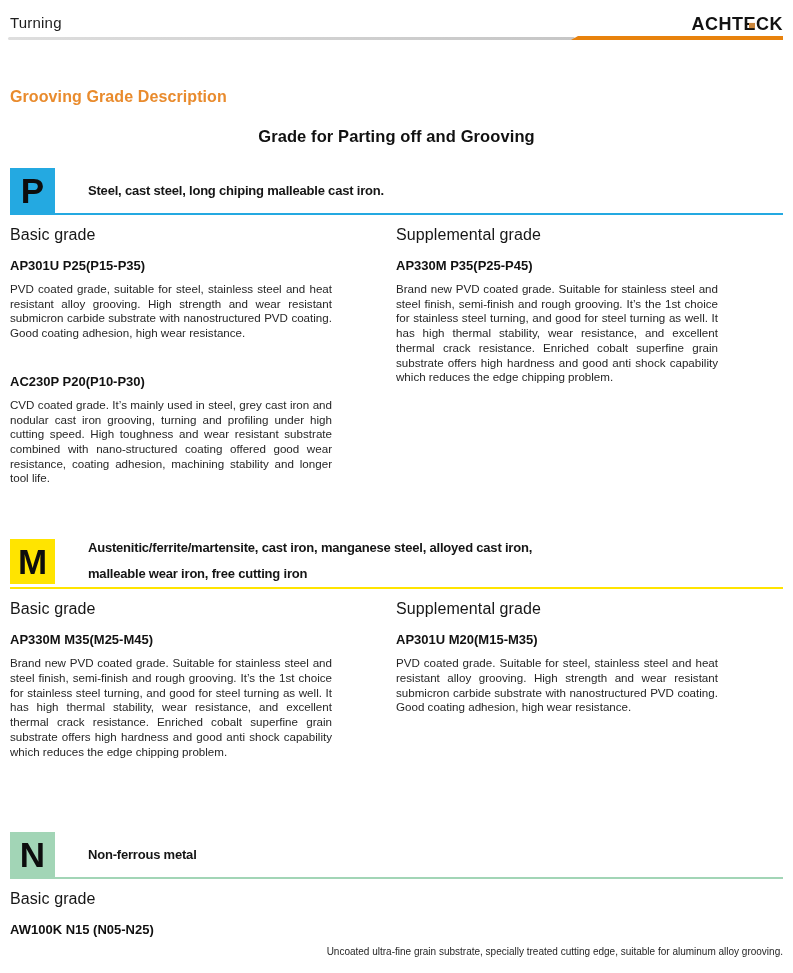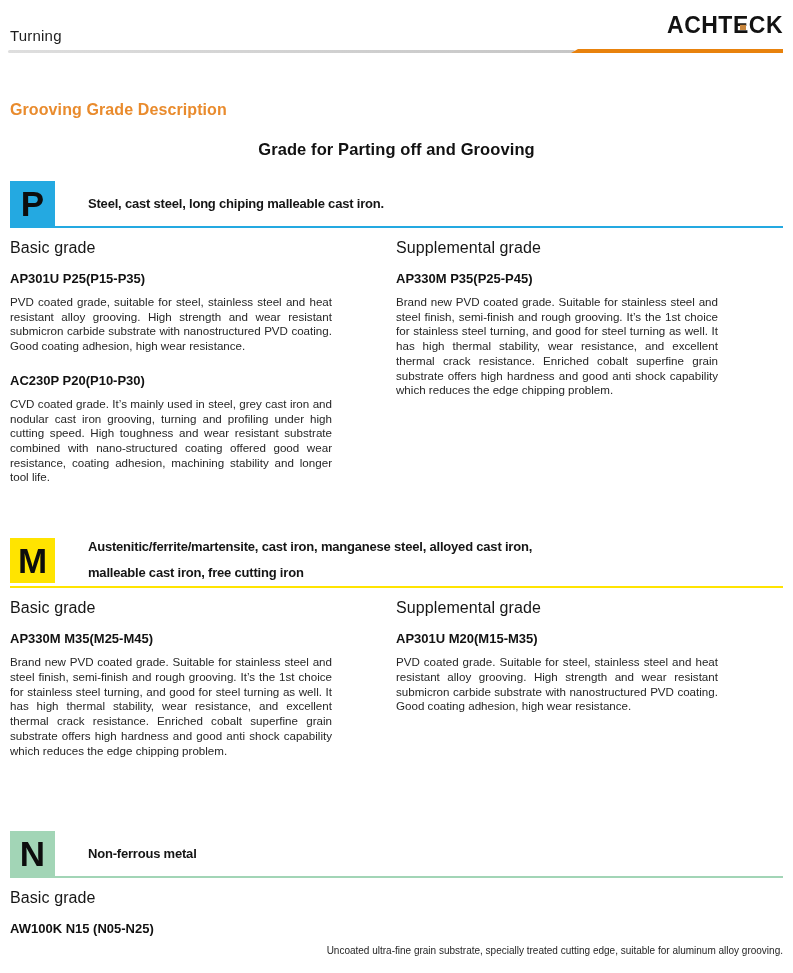--- a/index.html
+++ b/index.html
@@ -18,21 +18,21 @@
     --p-blue:#24a9e1;
     --m-yellow:#ffe400;
     --n-green:#a2d5b6;
     --divider-gray:#cfcfcf;
     --logo-dot:#c9863c;
   }
 
   
   .header { padding:14px 10px 0 10px; display:flex; justify-content:space-between; align-items:flex-end;gap:40px; }
   .page-tab { font-size:15px; color:#1d1d1d; letter-spacing:0.2px; padding-bottom:4px; }
-  .logo { font-size:23px; font-weight:bold; letter-spacing:0.5px; color:#121212; transform:scaleY(1.04); line-height:1; padding-bottom:11px; white-space:nowrap; }
+  .logo { font-size:18px; font-weight:bold; letter-spacing:0.5px; color:#121212; transform:scaleY(1.04); line-height:1; padding-bottom:2px; white-space:nowrap; }
   .logo-e { position:relative; display:inline-block; }
   .logo-e::after {
     content:""; position:absolute; left:46%; top:47%;
     width:6px; height:5px; background:var(--logo-dot);
   }
   .divider { position:relative; height:5px; margin:1px 10px 0 8px; }
   .divider-gray {
     position:absolute; left:0; top:1px; width:567px; height:3px;
     background:linear-gradient(to right,#dedede,#c6c6c6);
     border-radius:2px;
@@ -68,21 +68,21 @@
   .sec-m .badge { background:var(--m-yellow); }
   .sec-n .badge { background:var(--n-green); }
 
   .sec-title { margin-left:33px; font-size:13px; font-weight:bold; color:#151515; letter-spacing:-0.2px; line-height:26px; }
   .sec-title-line { white-space:nowrap; }
   .sec-title-line:empty { display:none; }
 
   .cols { display:grid; grid-template-columns:322px 322px; column-gap:64px; margin-top:11px; }
   .col-h { margin:0; font-size:16px; font-weight:normal; color:#161616; letter-spacing:0.1px; }
   .grade { margin-top:14px; }
-  .grade + .grade { margin-top:19px; }
+  .grade + .grade { margin-top:33px; }
   .grade-name { font-size:13px; font-weight:bold; color:#111; }
   .grade-desc {
     margin:9px 0 0 0; font-size:11.6px; line-height:1.27; color:#262626;
     text-align:justify;
   }
   .sec-n .cols { display:block; }
   .sec-n .grade-desc { text-align:right; font-size:10px; }
 </style>
 </head>
 <body>
@@ -127,21 +127,21 @@
       </div>
     </div>
   </div>
 </section>
 
 <section class="sec sec-m">
   <div class="sec-head">
     <div class="badge">M</div>
     <div class="sec-title">
       <div class="sec-title-line">Austenitic/ferrite/martensite, cast iron, manganese steel, alloyed cast iron,</div>
-      <div class="sec-title-line">malleable cast iron, free cutting iron</div>
+      <div class="sec-title-line">malleable wear iron, free cutting iron</div>
     </div>
   </div>
   <div class="cols">
     <div class="col">
       <h3 class="col-h">Basic grade</h3>
       <div class="grade">
         <div class="grade-name">AP330M M35(M25-M45)</div>
         <p class="grade-desc">Brand new PVD coated grade. Suitable for stainless steel and steel finish, semi-finish and rough grooving. It’s the 1st choice for stainless steel turning, and good for steel turning as well. It has high thermal stability, wear resistance, and excellent thermal crack resistance. Enriched cobalt superfine grain substrate offers high hardness and good anti shock capability which reduces the edge chipping problem.</p>
       </div>
     </div>

